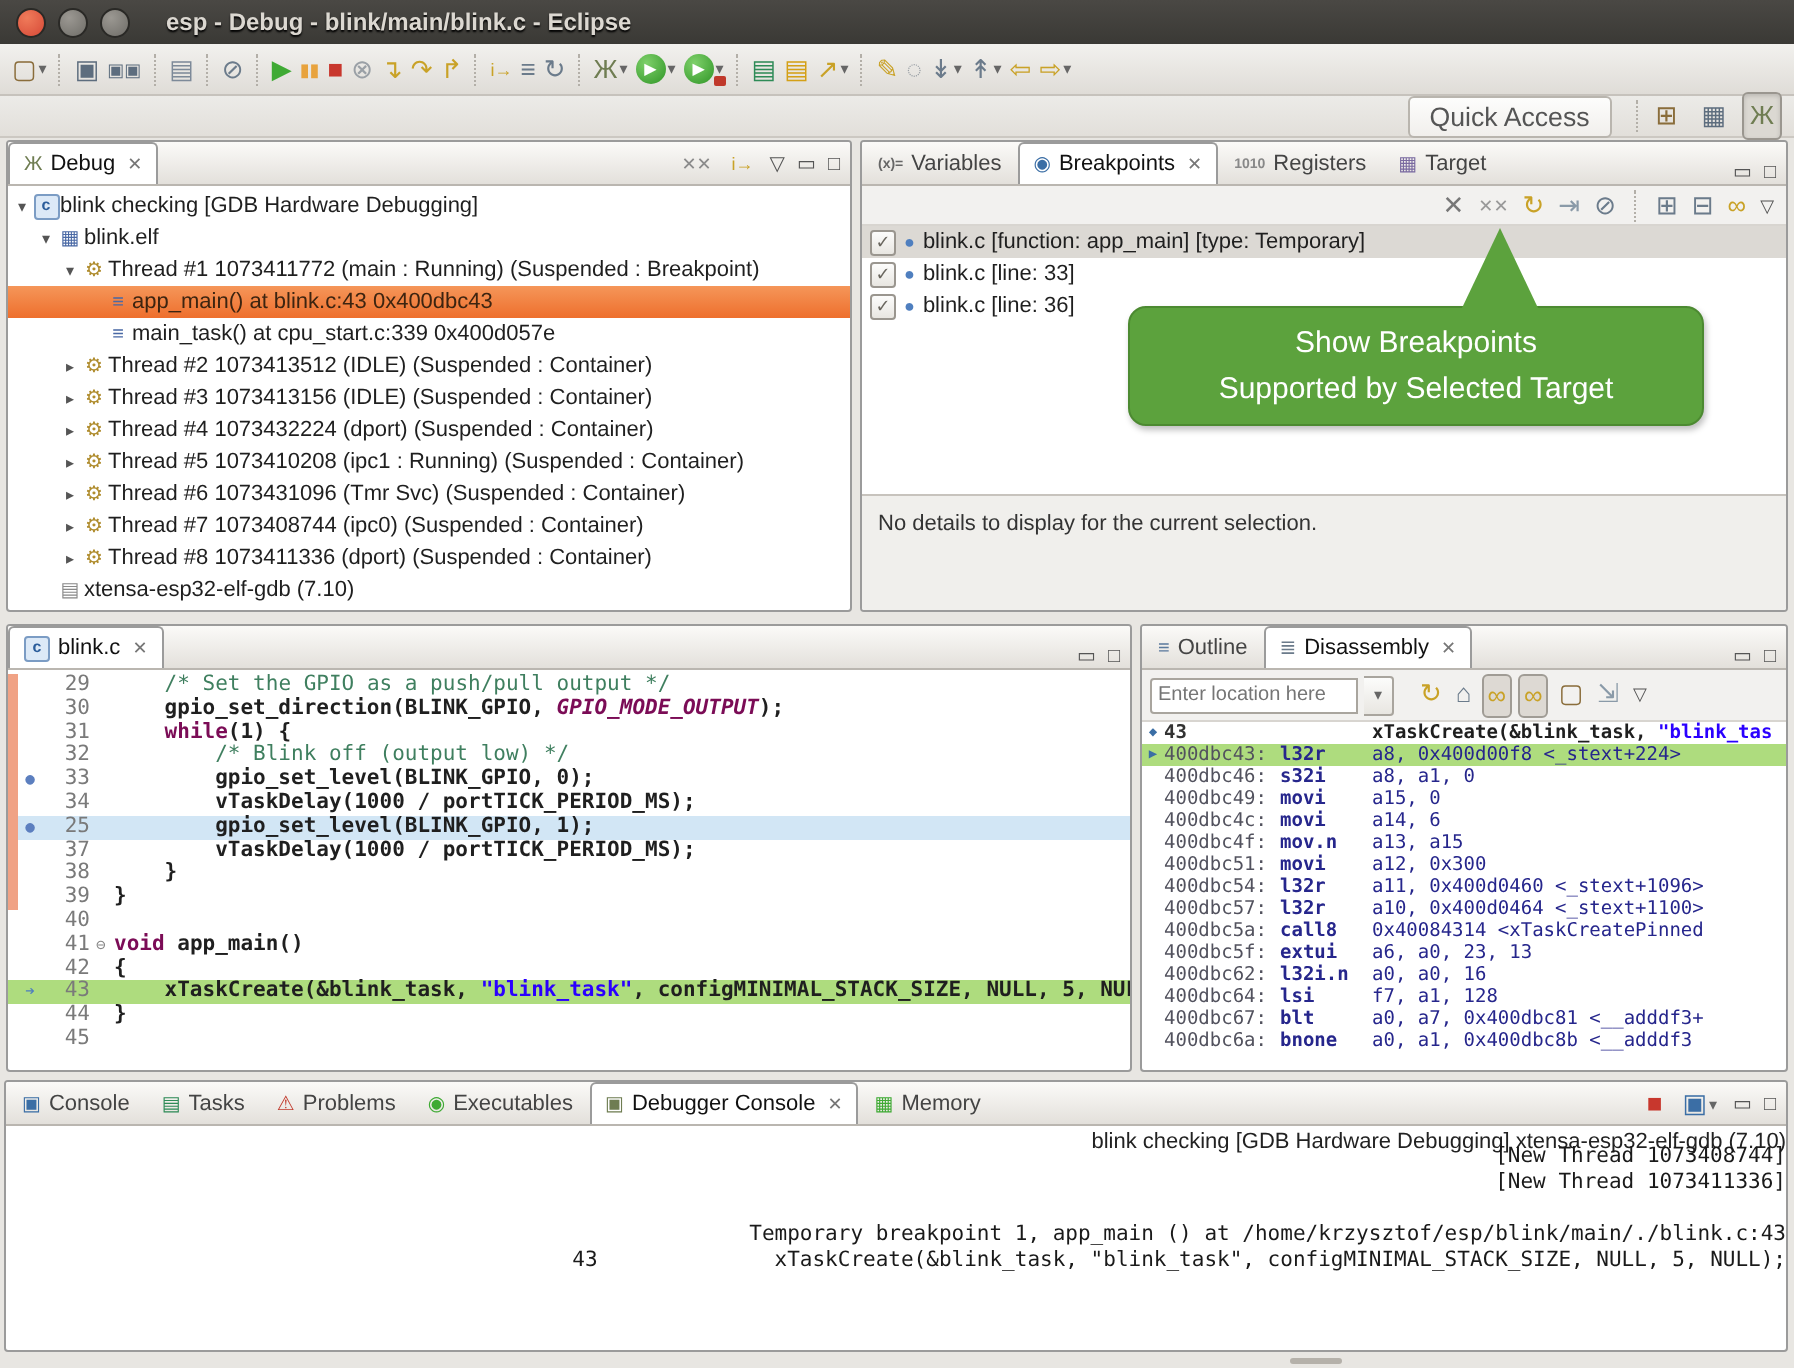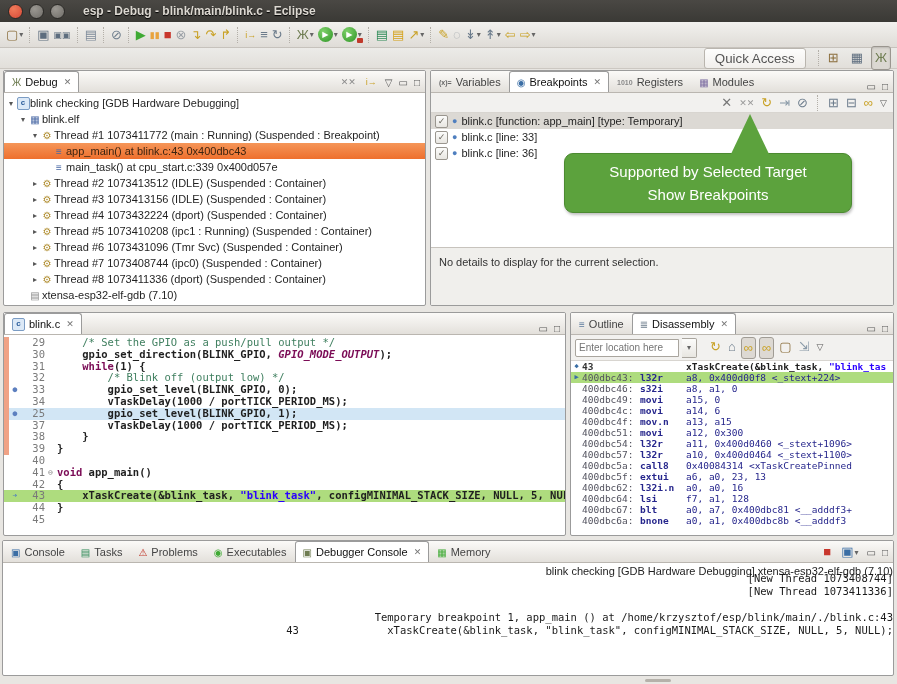--- a/index.html
+++ b/index.html
@@ -332,21 +332,21 @@
         <span class="tabicon" style="color: rgb(59, 110, 165);">◉</span>
         <span>Breakpoints</span>
         <span class="tabclose">✕</span>
       </span>
       <span class="tab">
         <span class="tabicon txticon" style="color: rgb(136, 136, 136);">1010</span>
         <span>Registers</span>
       </span>
       <span class="tab">
         <span class="tabicon" style="color: rgb(122, 106, 160);">▦</span>
-        <span>Modules</span>
+        <span>Target</span>
       </span>
       <span class="corner">
         <span class="cbtn">▭</span>
         <span class="cbtn">□</span>
       </span>
     </div>
   <div class="viewtoolbar" id="bp-toolbar">
       <span class="tbtn">
         <span class="glyph" style="color: rgb(119, 119, 119);">✕</span>
       </span>
@@ -389,22 +389,22 @@
       </div>
       <div class="bprow">
         <span class="cb">✓</span>
         <span class="bpicn">●</span>
         <span>blink.c [line: 36]</span>
       </div>
     </div>
   <div id="bp-details">No details to display for the current selection.</div>
   <div id="bp-tooltip-arrow"></div>
   <div id="bp-tooltip">
+    <div>Show Breakpoints</div>
     <div>Supported by Selected Target</div>
-    <div>Show Breakpoints</div>
   </div>
 </div>
 
 <div id="editor-panel" class="panel">
   <div class="tabbar">
     <span class="tab active">
       <span class="cbadge">c</span>
       <span>blink.c</span>
       <span class="tabclose" id="editor-tab-close">✕</span>
     </span>

